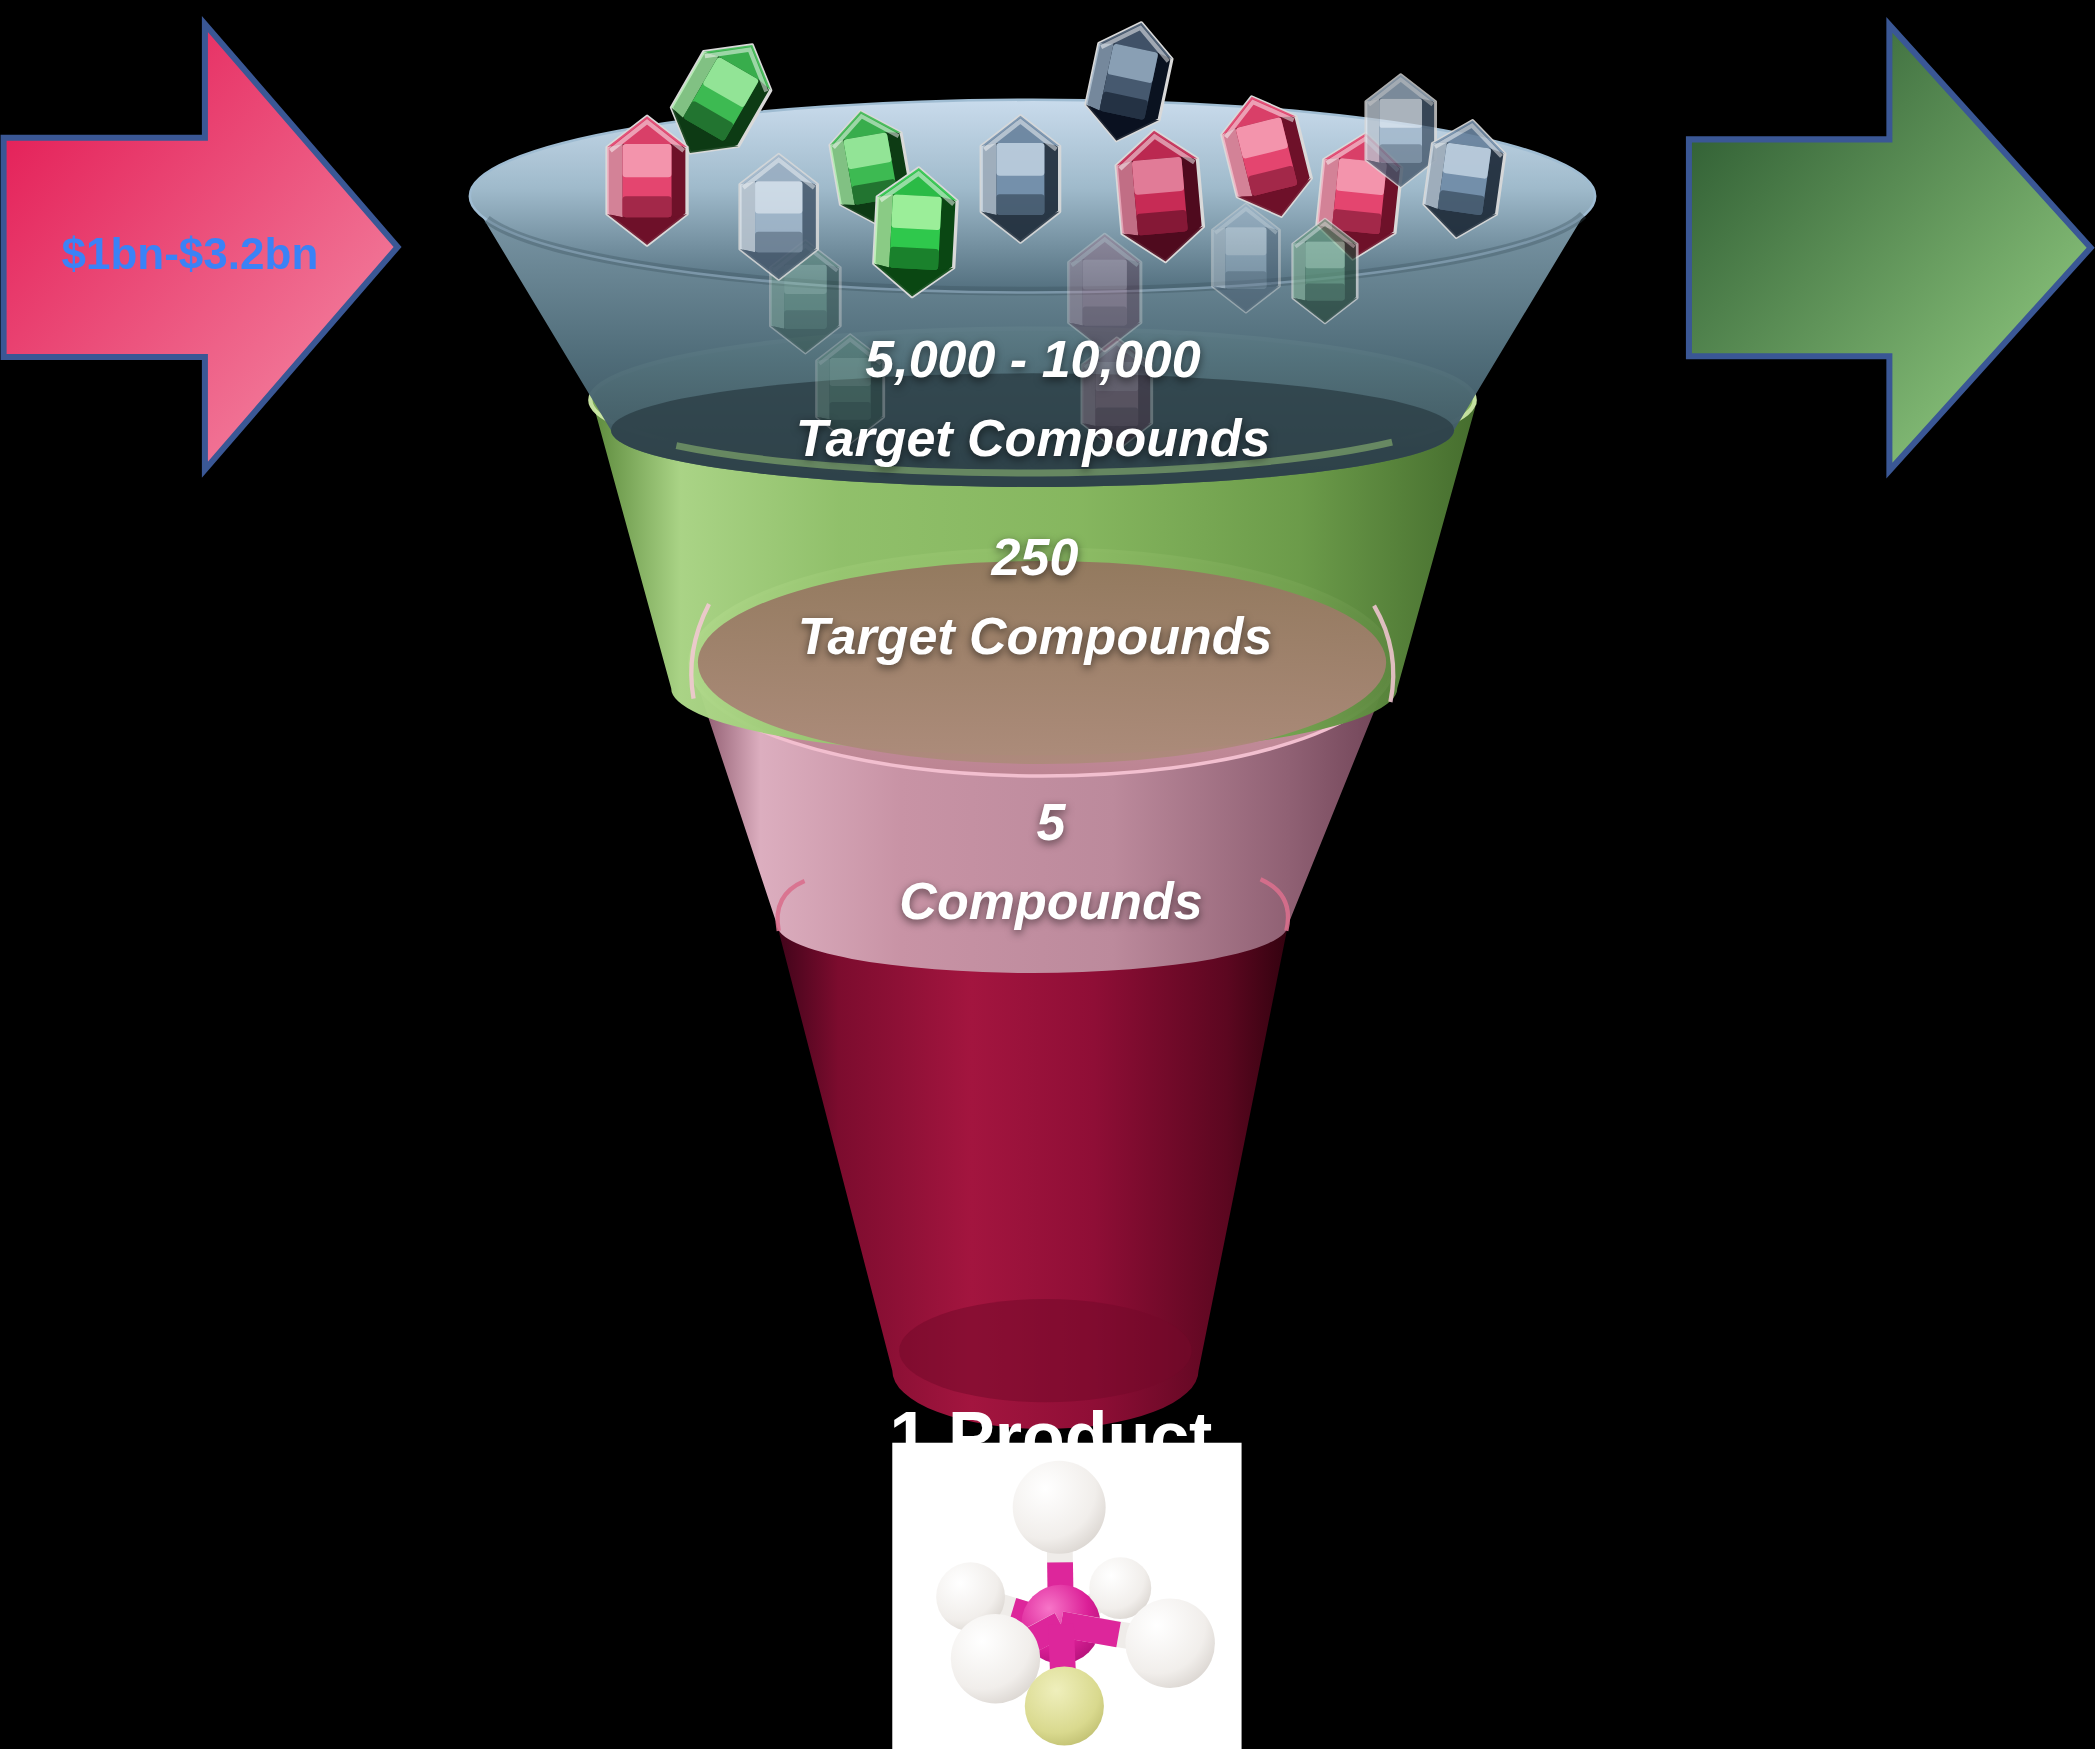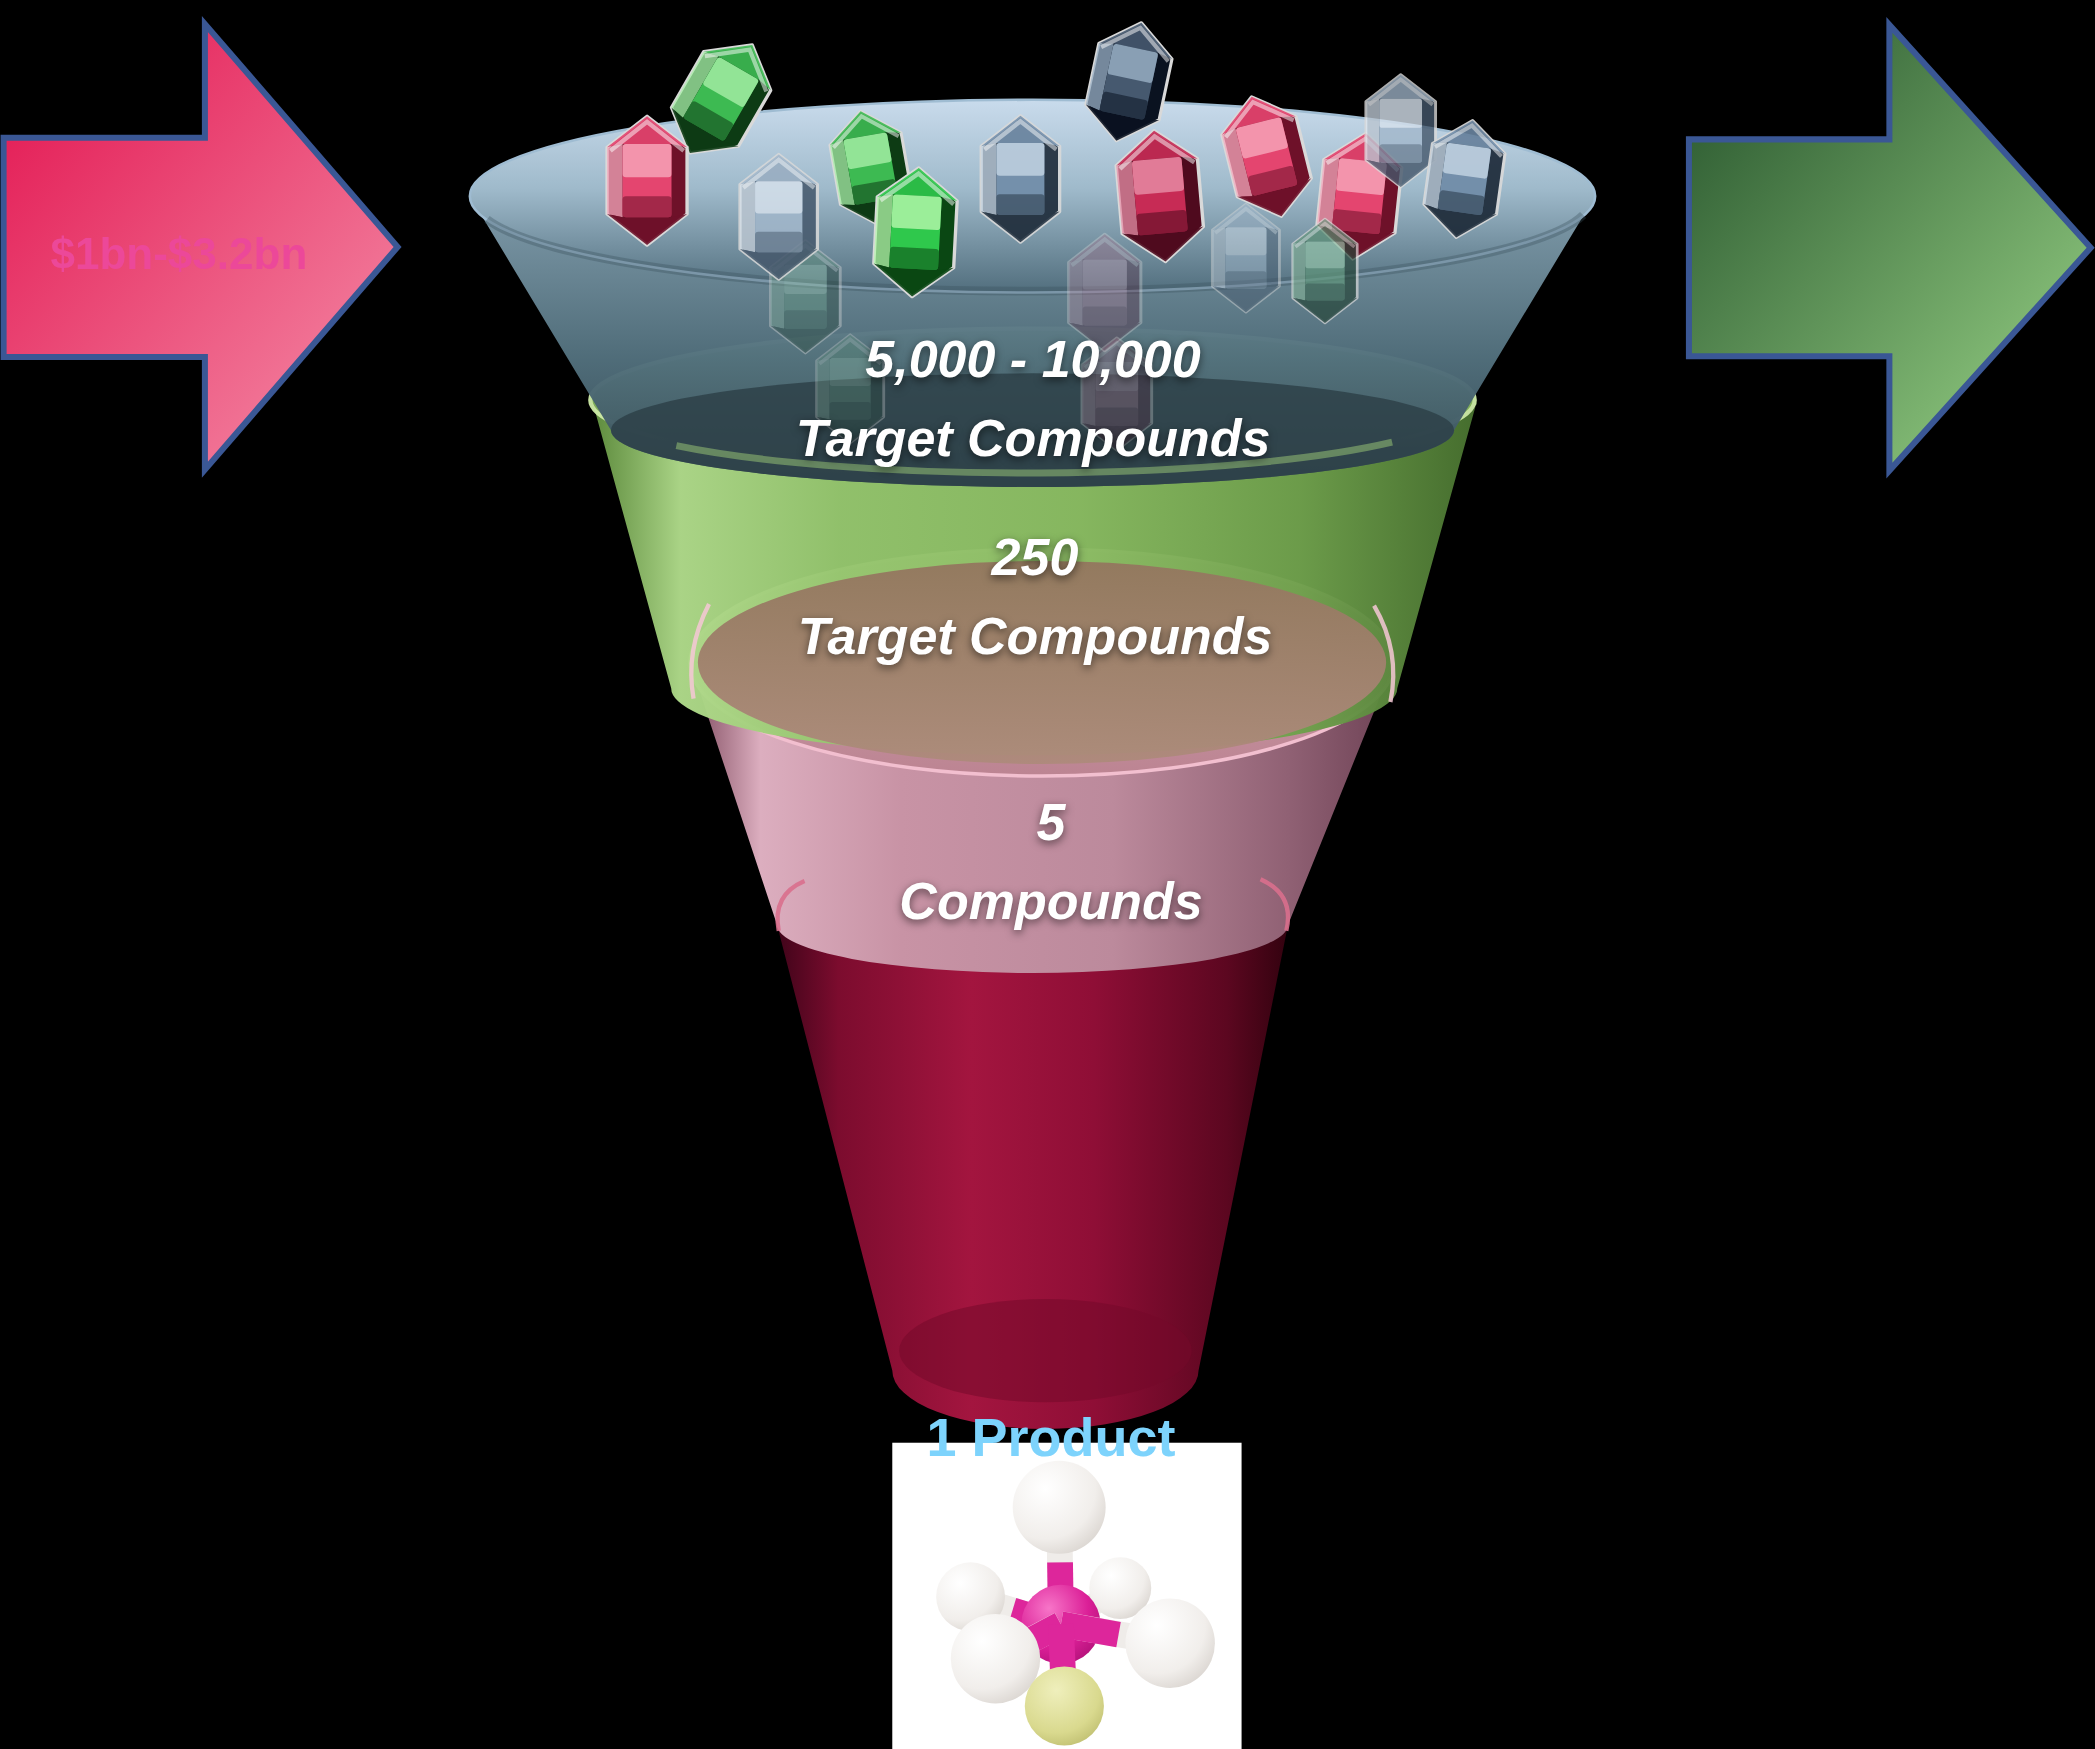--- a/index.html
+++ b/index.html
@@ -2,30 +2,30 @@
 <html style="font-size:13.8px"><head>
 <meta charset="utf-8">
 <style>
   html,body { margin:0; padding:0; background:#000; }
   #stage {
     position:relative; width:2096px; height:1749px; overflow:hidden;
     background:#000; font-family:"Liberation Sans", sans-serif;
   }
   #scene { position:absolute; left:0; top:0; }
   .lbl { position:absolute; font-weight:bold; text-align:center; white-space:nowrap; }
-  .lbl-arrow { font-size:44px; color:#ec4899; }
+  .lbl-arrow { font-size:44px; color:#3b82f6;padding-left:11px; }
   .lbl-white { font-size:52px; line-height:79px; color:#fff;
                text-shadow:0 2.6px 8.6px rgba(0,0,0,0.55);font-style:italic; }
   #lbl-left  { left:6.9px;    top:229px;  width:344px; }
   #lbl-right { left:1697px; top:224px;  width:344px; }
   #lbl-s1 { left:687px; top:320px;  width:692px; }
   #lbl-s2 { left:689px; top:518px;  width:692px; }
   #lbl-s3 { left:705px; top:783px;  width:692px; }
-  #lbl-s4 { left:792px; top:1406px; width:518px; font-size:54px; line-height:62px;
-            color:#7dd3fc; }
+  #lbl-s4 { left:792px; top:1406px; width:518px; font-size:70px; line-height:62px;
+            color:#ffffff; }
   
   .gem-red    { --c1:#F6A8BC; --c2:#E4456F; --c3:#6E1129; }
   .gem-redD   { --c1:#E790A8; --c2:#C72B55; --c3:#4F0A1E; }
   .gem-green  { --c1:#A8EFA8; --c2:#3DBA52; --c3:#0D3B14; }
   .gem-greenB { --c1:#B6F7AC; --c2:#2FC84C; --c3:#0A4713; }
   .gem-steel  { --c1:#C9D8E6; --c2:#708CA8; --c3:#1E2B3A; }
   .gem-steelL { --c1:#E2EAF2; --c2:#A2B7CB; --c3:#45586C; }
   .gem-navy   { --c1:#9AB0C6; --c2:#46596F; --c3:#0A1220; }
   .gem-greenGhost { --c1:#9CCBB0; --c2:#5E9478; --c3:#27463A; }
   .gem-roseGhost  { --c1:#D8A8BC; --c2:#B0718C; --c3:#5E2A42; }

